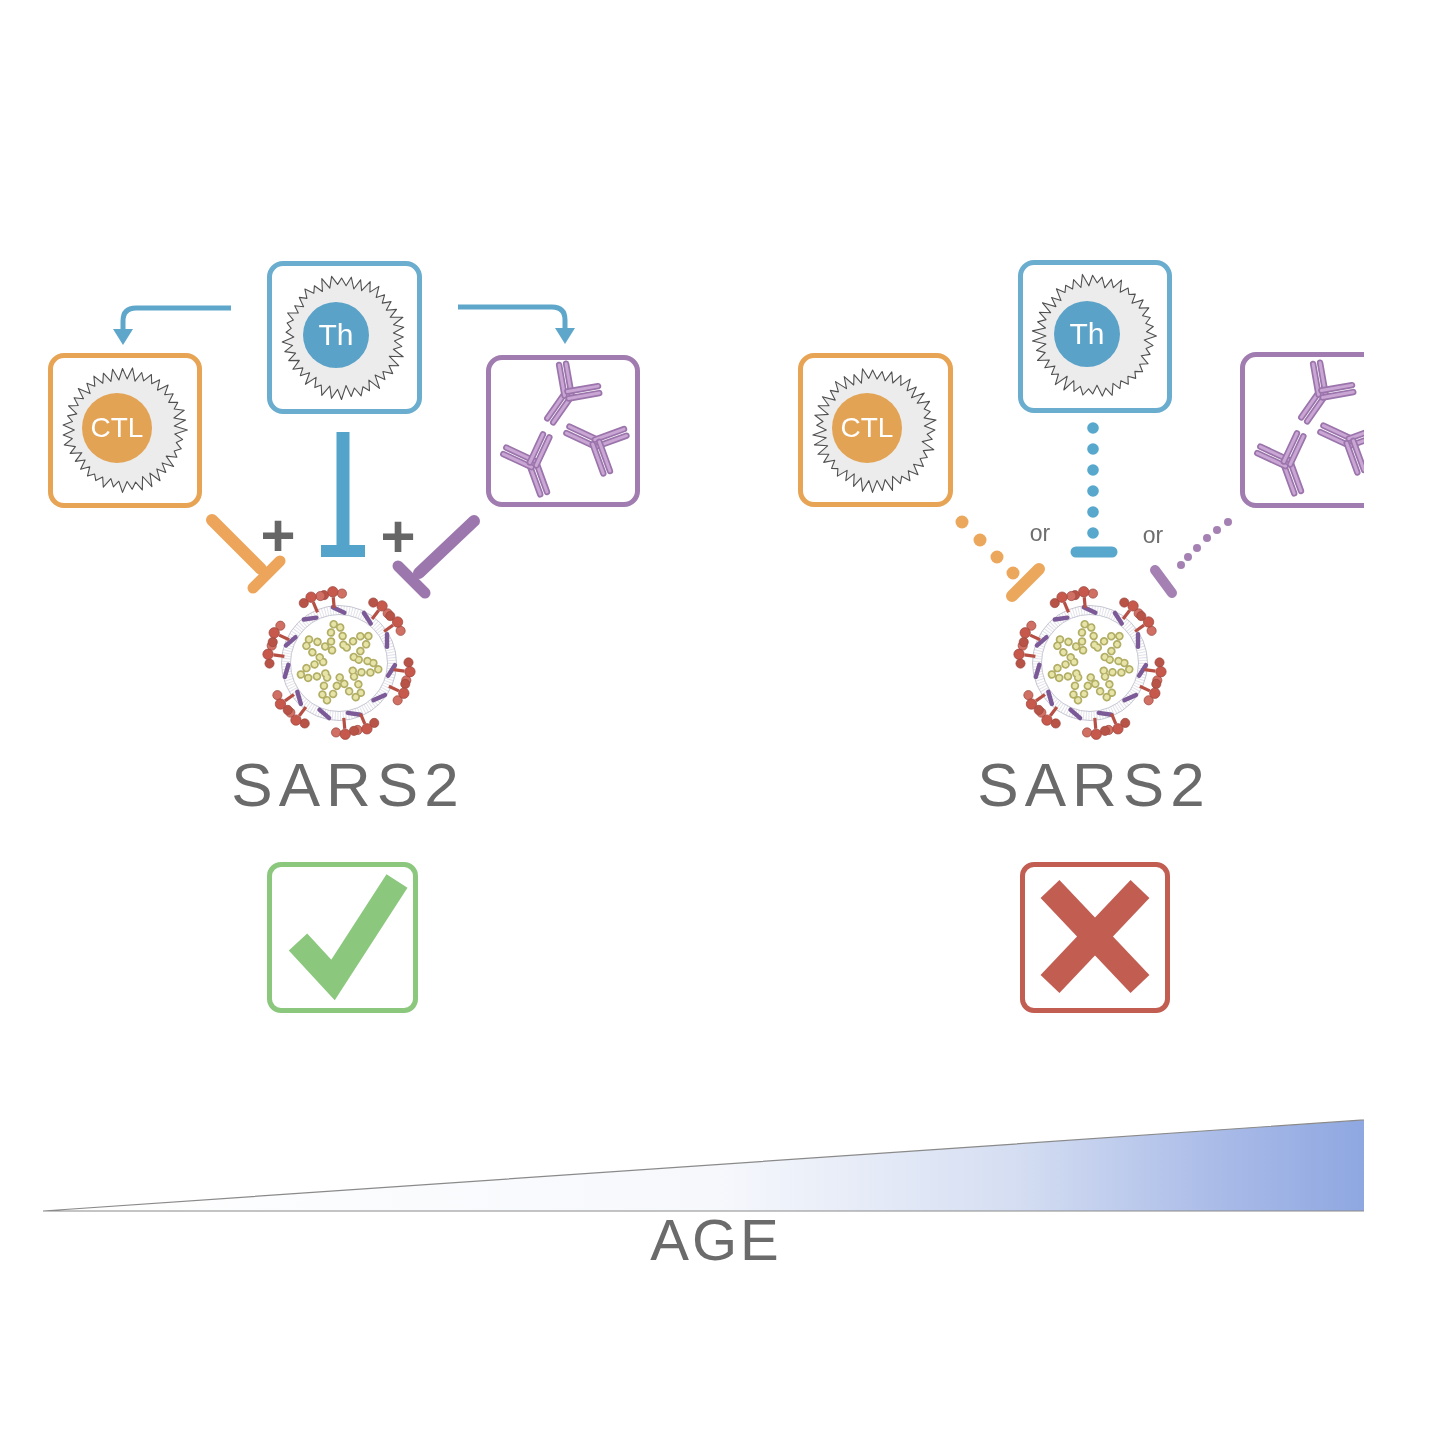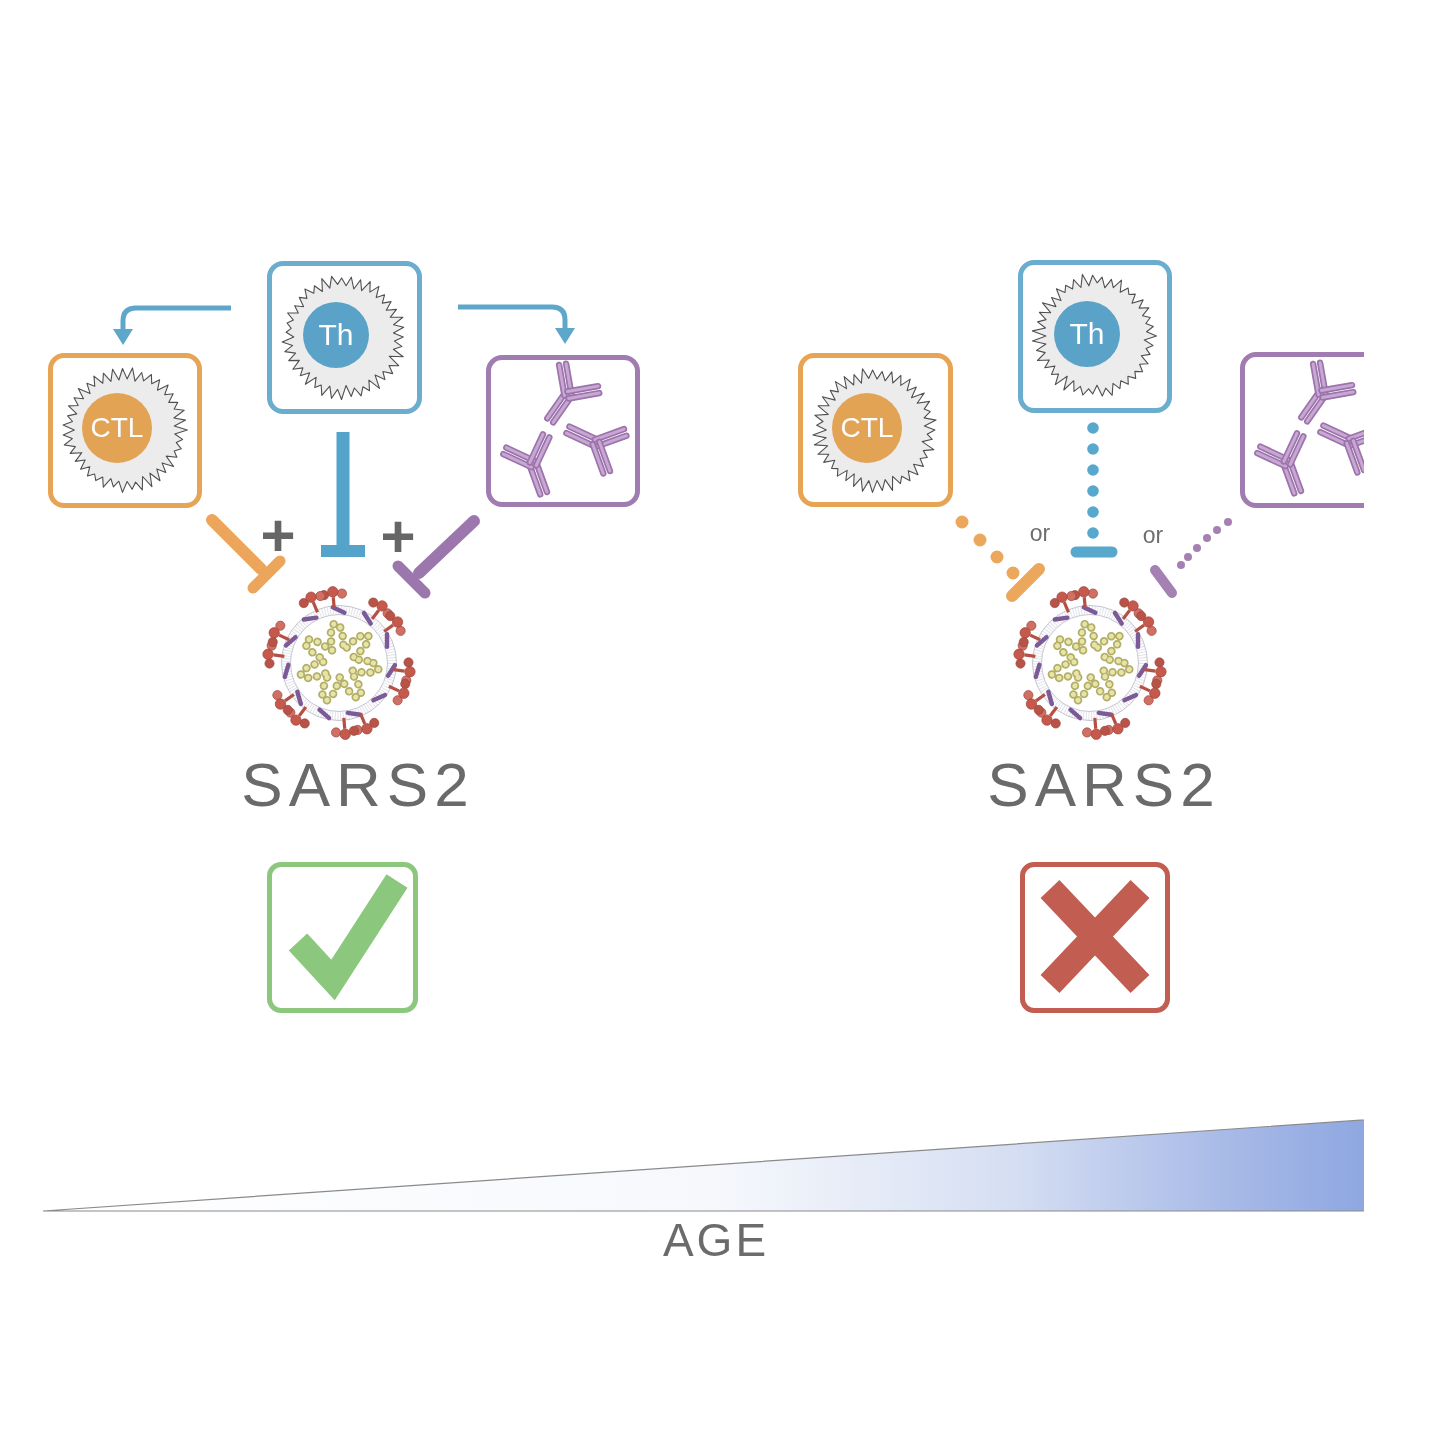--- a/index.html
+++ b/index.html
@@ -4,24 +4,24 @@
 <style>
   html,body{margin:0;padding:0;background:#fff;}
   .canvas{position:relative;width:1364px;height:1440px;background:#ffffff;overflow:hidden;
           font-family:"Liberation Sans",sans-serif;}
   #art{position:absolute;left:0;top:0;}
   .cell-box{position:absolute;border:5px solid #888;border-radius:16px;background:transparent;box-sizing:border-box;}
   .outcome-box{position:absolute;border:5px solid #888;border-radius:14px;background:transparent;box-sizing:border-box;}
   .nucleus{position:absolute;border-radius:50%;display:flex;align-items:center;justify-content:center;
            color:#fff;transform:translate(-50%,-50%);line-height:1;}
   .lbl{position:absolute;transform:translate(-50%,-50%);white-space:nowrap;line-height:1;}
-  .sars{font-size:62px;color:#6a6a6a;letter-spacing:6px;margin-left:10px;}
+  .sars{font-size:62px;color:#6a6a6a;letter-spacing:6px;}
   .or{font-size:23px;color:#6e6e6e;}
   .plus{font-size:60px;font-weight:bold;color:#666;}
-  .age{font-size:46px;color:#6b6b6b;letter-spacing:3px;}
+  .age{font-size:58px;color:#6b6b6b;letter-spacing:3px;}
 </style>
 </head>
 <body>
 
 <div class="canvas">
 
   <svg id="art" width="1440" height="1440" viewBox="0 0 1440 1440">
     <defs>
       <linearGradient id="ageGrad" x1="0" y1="0" x2="1" y2="0">
         <stop offset="0" stop-color="#ffffff"></stop>

